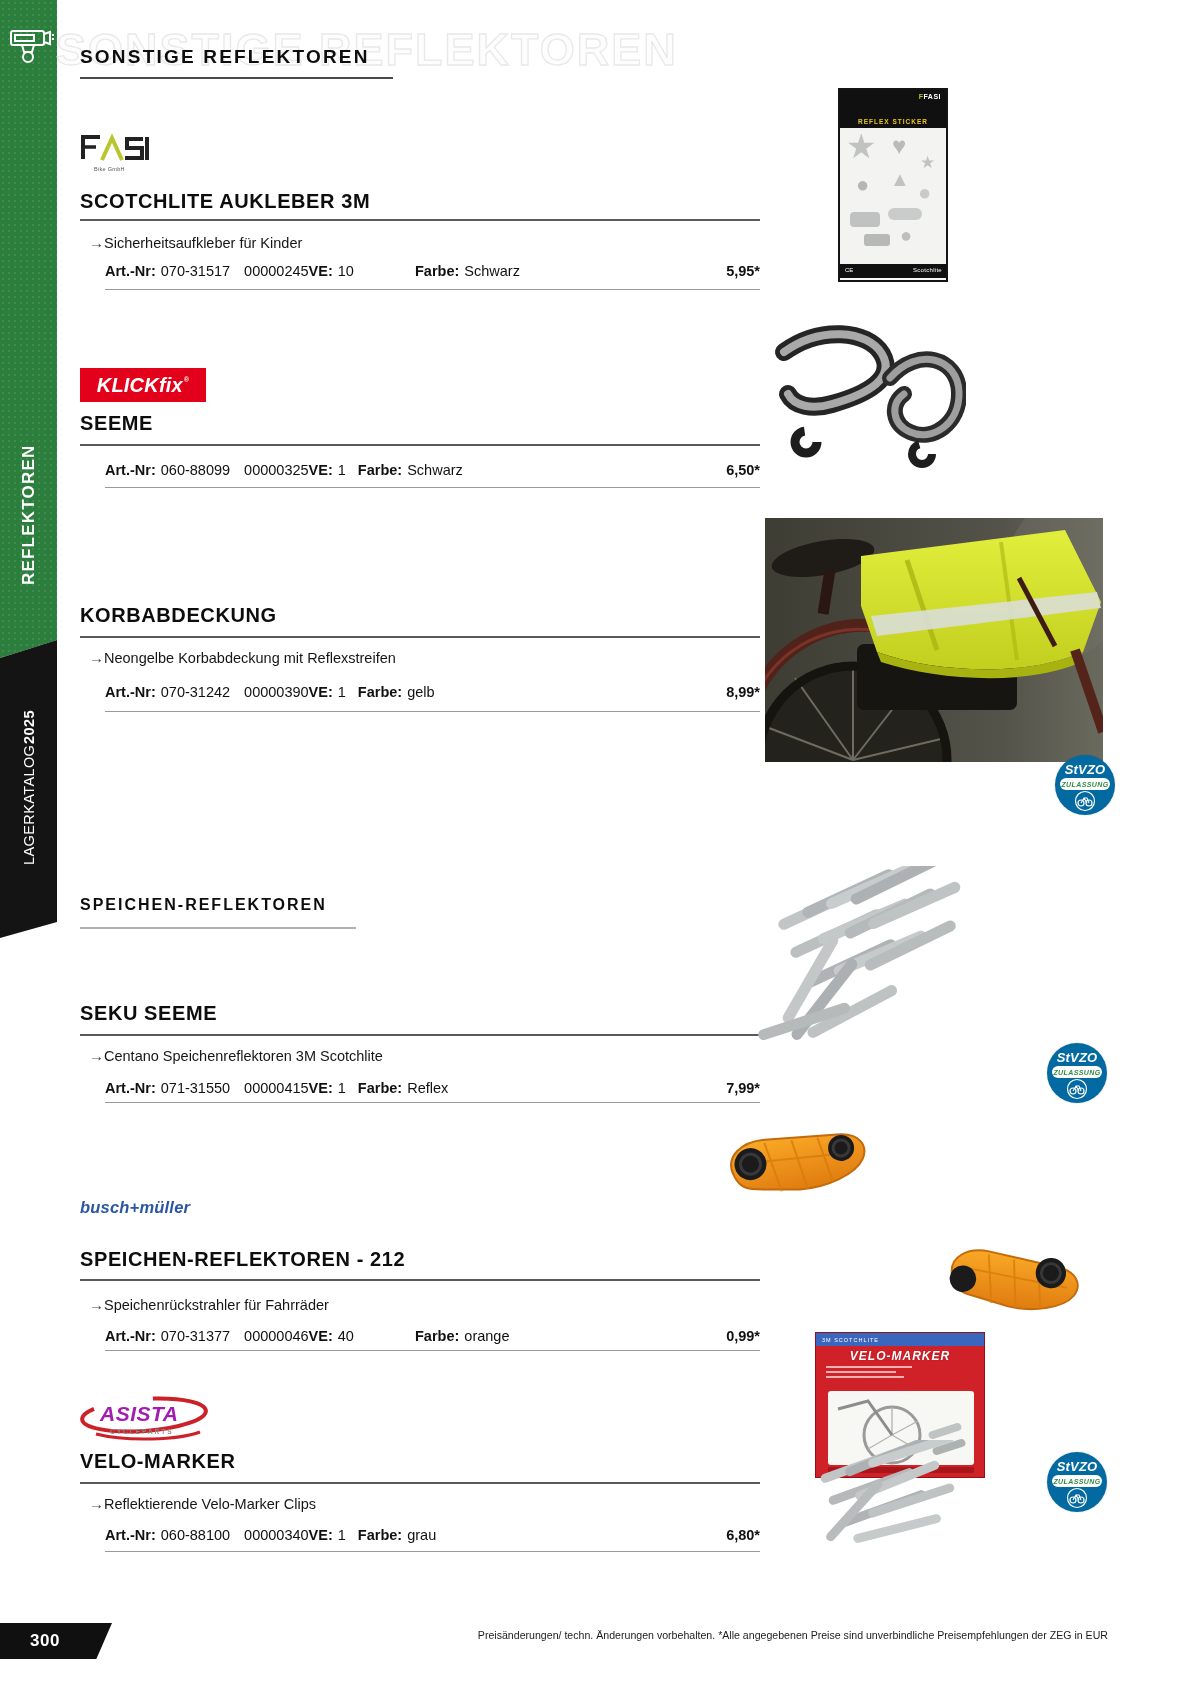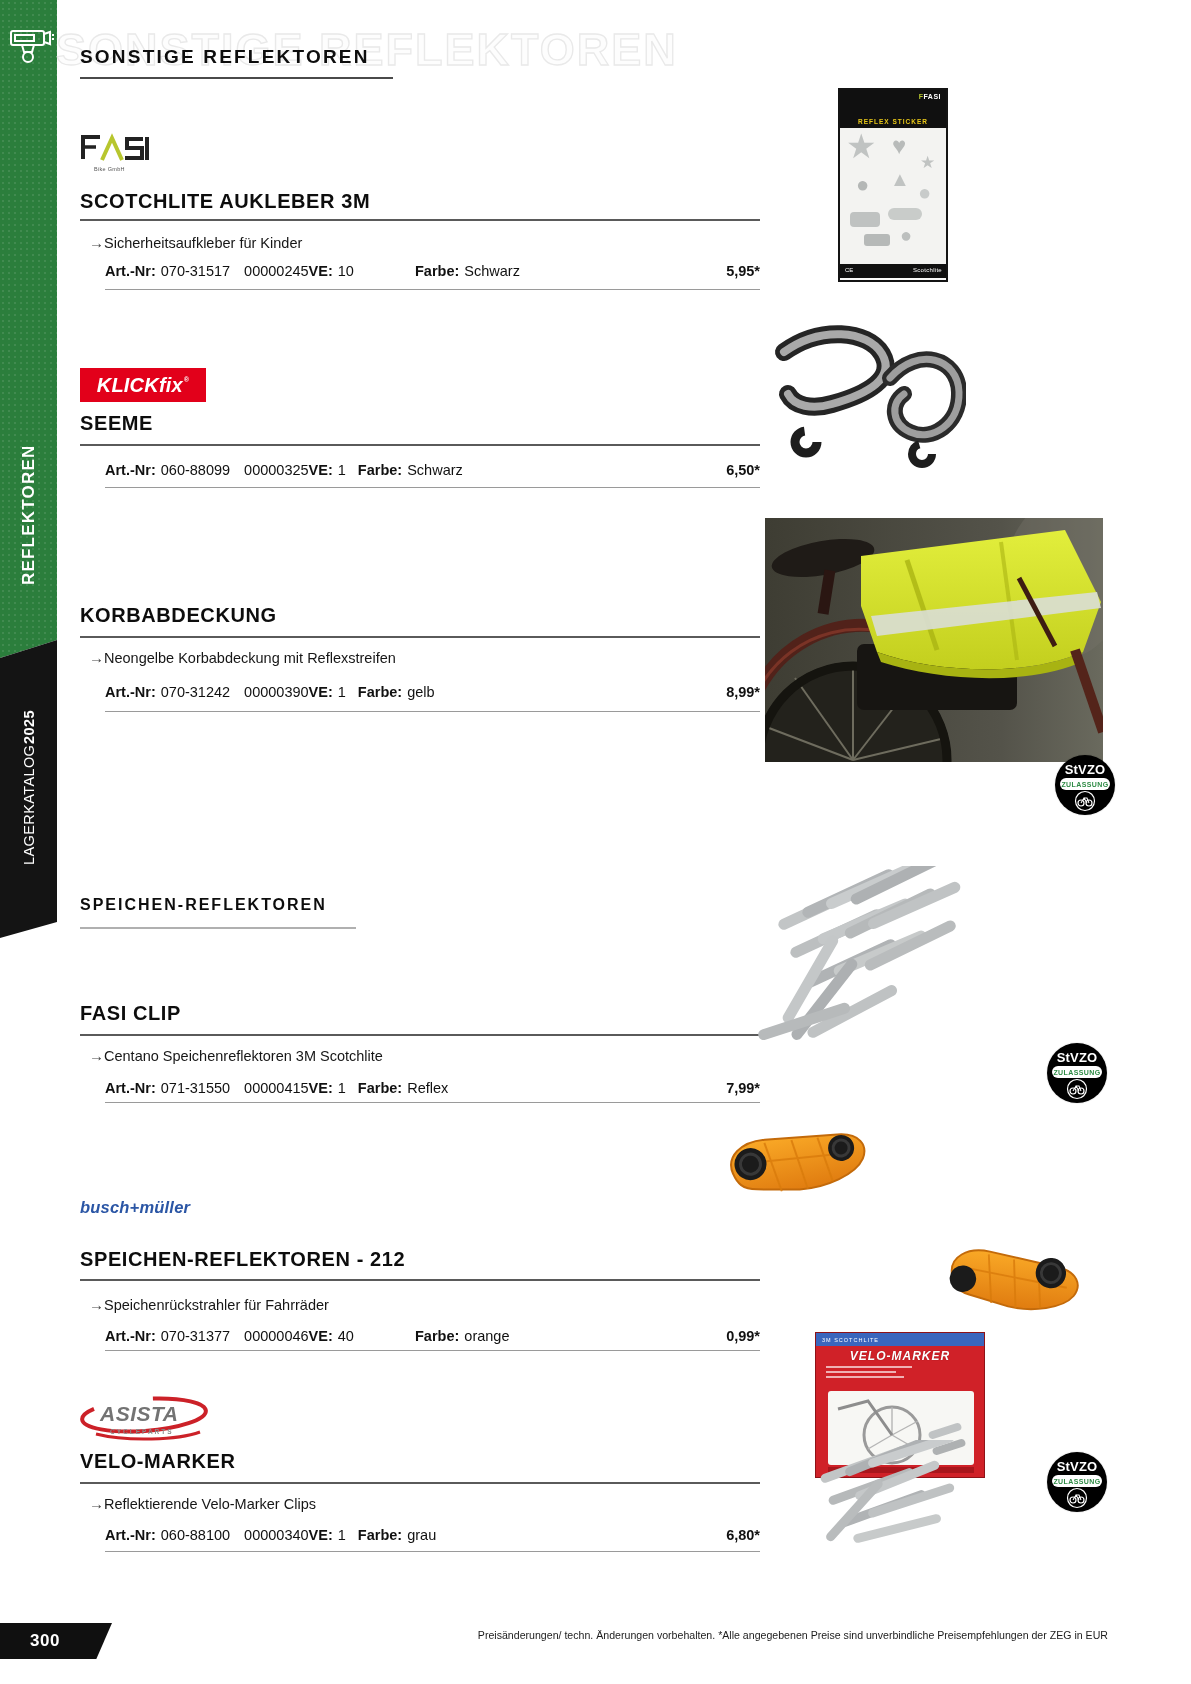--- a/index.html
+++ b/index.html
@@ -47,26 +47,26 @@
   
   .fasi-logo{left:80px;top:133px;width:70px;height:44px;}
   .fasi-sub{position:absolute;left:14px;top:33px;font-size:5.5px;color:#555;letter-spacing:.3px;}
   .kf-logo{left:80px;top:368px;width:126px;height:34px;background:#e2001a;color:#fff;
     display:flex;align-items:center;justify-content:center;font-weight:bold;font-style:italic;
     font-size:20px;letter-spacing:.2px;}
   .kf-logo sup{font-size:7px;margin-left:1px;margin-top:-12px;}
   .bm-logo{left:80px;top:1198px;font-weight:bold;font-style:italic;font-size:16.5px;color:#2b56a5;letter-spacing:.2px;}
   .asista-logo{left:78px;top:1396px;width:140px;height:50px;}
   .asista-name{position:absolute;left:22px;top:6px;font-weight:bold;font-style:italic;font-size:21px;
-    color:#737373;letter-spacing:.5px;}
+    color:#a21caf;letter-spacing:.5px;}
   .asista-sub{position:absolute;left:32px;top:32px;font-size:6.5px;letter-spacing:2px;color:#8a8a8a;font-weight:bold;}
 
   
-  .stvzo{width:60px;height:60px;border-radius:50%;background:#000000;text-align:center;color:#fff;
-    box-shadow:0 0 0 1px rgba(0,0,0,.05);}
+  .stvzo{width:60px;height:60px;border-radius:50%;background:#0369a1;text-align:center;color:#fff;
+    box-shadow:0 0 0 1px rgba(0,0,0,.05);font-style:italic;}
   .stvzo .l1{display:block;font-weight:bold;font-size:13px;margin-top:7px;letter-spacing:.2px;}
   .stvzo .pill{background:#fff;border-radius:7px;height:12px;margin:1px 5px 0 5px;
     display:flex;align-items:center;justify-content:center;}
   .stvzo .pill span{color:#2e8b45;font-weight:bold;font-size:7px;letter-spacing:.4px;}
 
   
   .fasi-pack{left:838px;top:88px;width:110px;height:194px;border:2px solid #141414;background:#fbfbfa;box-sizing:border-box;}
   .fp-top{height:38px;background:#101010;position:relative;}
   .fp-brand{position:absolute;right:5px;top:3px;font-weight:bold;font-size:7px;color:#fff;letter-spacing:.5px;}
   .fp-brand i{color:#b7c62e;font-style:normal;}
@@ -169,21 +169,21 @@
   <span class="b ve">VE:</span>
   <span class="v">1</span>
   <span class="fgroup"><span class="b">Farbe:</span><span class="v">gelb</span></span>
   <span class="price">8,99*</span>
 </div>
 <div class="abs rule-a" style="top:711px"></div>
 
 <div class="abs section-head">SPEICHEN-REFLEKTOREN</div>
 <div class="abs section-rule"></div>
 
-<div class="abs p-title" style="top:1002px">FASI CLIP</div>
+<div class="abs p-title" style="top:1002px">SEKU SEEME</div>
 <div class="abs rule-t" style="top:1034px"></div>
 <div class="abs desc" style="top:1047px"><span class="arr">→</span><span>Centano Speichenreflektoren 3M Scotchlite</span></div>
 <div class="abs art-row" style="top:1080px">
   <span class="b">Art.-Nr:</span>
   <span class="v">071-31550</span>
   <span class="v code">00000415</span>
   <span class="b ve">VE:</span>
   <span class="v">1</span>
   <span class="fgroup"><span class="b">Farbe:</span><span class="v">Reflex</span></span>
   <span class="price">7,99*</span>

